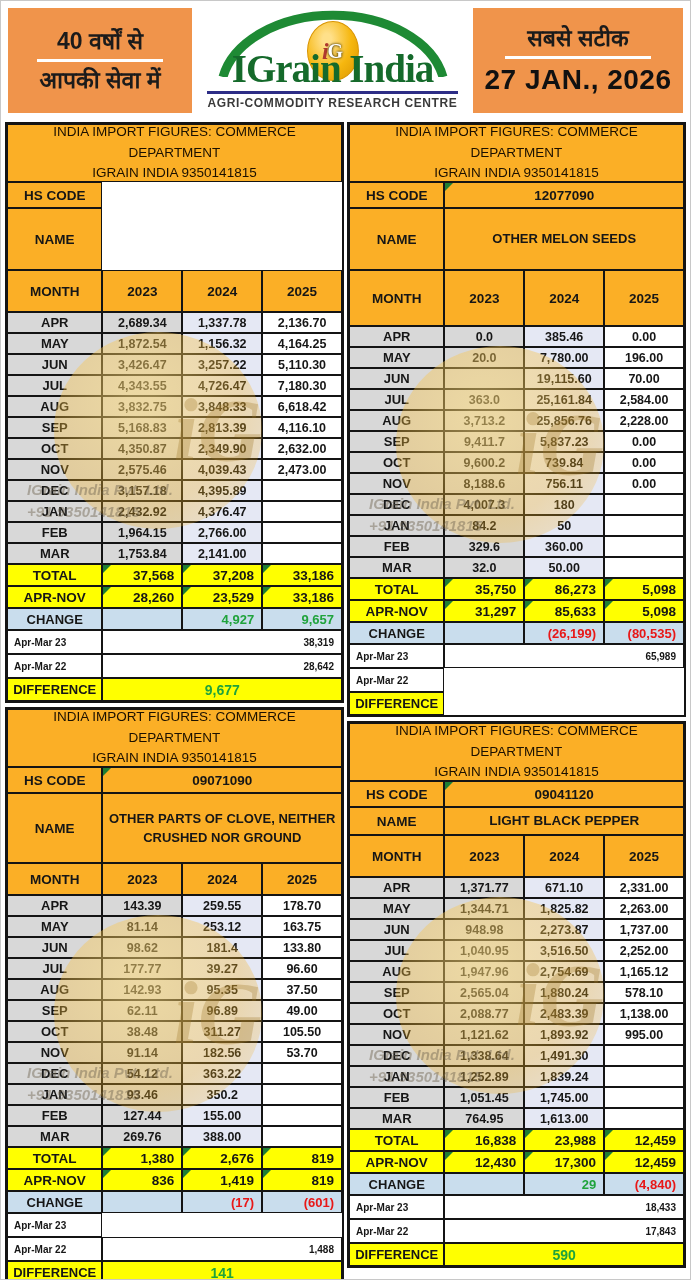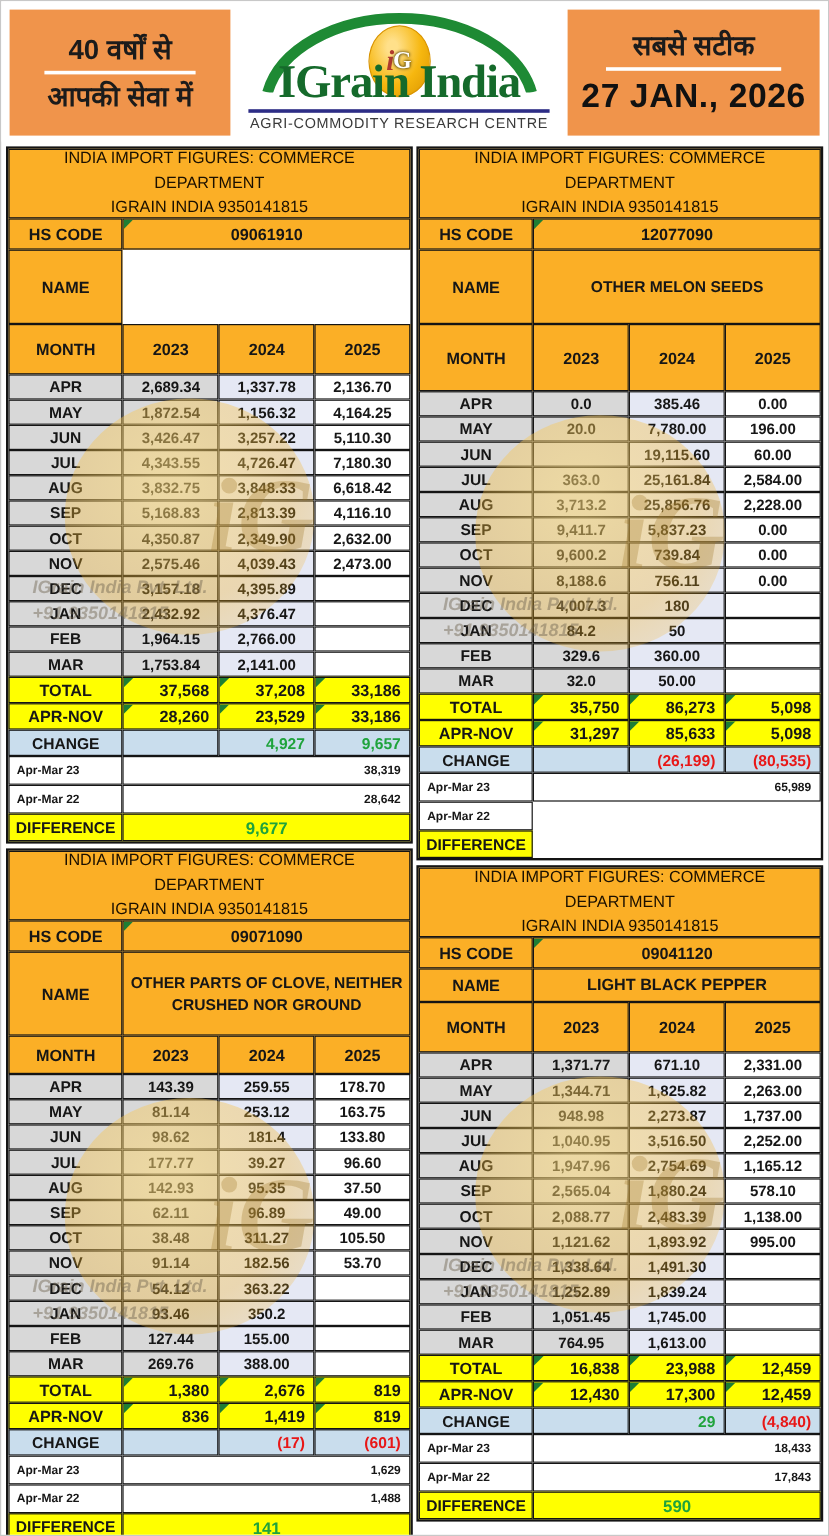--- a/index.html
+++ b/index.html
@@ -25,21 +25,21 @@
   .arch{position:absolute;top:1px;left:50%;transform:translateX(-50%)}
   .egg{position:absolute;top:13px;left:50%;transform:translateX(-50%);width:52px;height:60px;
        border-radius:50%;border:1px solid #D99400;
        background:radial-gradient(ellipse at 38% 30%,#FFE08A 10%,#F6B70F 55%,#D99400 100%);
        display:flex;align-items:center;justify-content:center;font-family:"Liberation Serif",serif;font-weight:bold}
   .egg .ei{color:#B03A2E;font-size:24px;font-style:italic;margin-right:-1px}
   .egg .eg{color:#fff;font-size:20px;text-shadow:0 0 3px #4d3b00,0 0 2px #4d3b00}
   .logo .lt{font-family:"Liberation Serif",serif;font-weight:bold;font-size:39px;
             color:var(--logo-green);line-height:1;letter-spacing:-1px;z-index:2}
   .logo .nline{width:95%;border-top:3px solid var(--navy);margin:3px 0 2px}
-  .logo .sub{font-size:12px;font-weight:normal;color:#3a3a3a;letter-spacing:.6px}
+  .logo .sub{font-size:12px;font-weight:bold;color:#3a3a3a;letter-spacing:.6px}
 
   
   .main{display:flex;gap:3px;padding:4px 4px 0}
   .col{flex:1;display:flex;flex-direction:column;gap:4px}
   .gtable{border:2px solid var(--border-dark);background:#fff}
   .cell{border:1px solid var(--border-dark);display:flex;align-items:center;justify-content:center;
         font-weight:bold;color:#161616;overflow:hidden;position:relative}
   .t-title{background:var(--amber);border:1px solid var(--border-dark);height:58px;
            display:flex;flex-direction:column;justify-content:center;text-align:center;
            font-weight:normal;font-size:13.5px;line-height:1.55;color:#1b1000}
@@ -117,21 +117,20 @@
 
 <div class="main">
   <div class="col">
     <div class="gtable" id="tbl0">
         <div class="t-title">
           <div>INDIA IMPORT FIGURES: COMMERCE DEPARTMENT</div>
           <div>IGRAIN INDIA 9350141815</div>
         </div>
         <div class="t-row two hs">
           <div class="cell">HS CODE</div>
-          <div class="cell tri">09061910</div>
         </div>
         <div class="t-row two namerow">
           <div class="cell">NAME</div>
         </div>
         <div class="t-row months">
           <div class="cell">MONTH</div>
           <div class="cell">2023</div>
           <div class="cell">2024</div>
           <div class="cell">2025</div>
         </div>
@@ -365,21 +364,20 @@
           <div class="cell tri num-right">819</div>
         </div>
         <div class="t-row chgrow">
           <div class="cell">CHANGE</div>
           <div class="cell num-right"></div>
           <div class="cell num-right neg">(17)</div>
           <div class="cell num-right neg">(601)</div>
         </div>
         <div class="t-row two amrow">
           <div class="cell lab">Apr-Mar 23</div>
-          <div class="cell num-right">1,629</div>
         </div>
         <div class="t-row two amrow">
           <div class="cell lab">Apr-Mar 22</div>
           <div class="cell num-right">1,488</div>
         </div>
         <div class="t-row two diffrow">
           <div class="cell">DIFFERENCE</div>
           <div class="cell dval">141</div>
         </div>
       </div>
@@ -423,21 +421,21 @@
           <div class="t-row drow">
             <div class="cell c0">MAY</div>
             <div class="cell c1">20.0</div>
             <div class="cell c2">7,780.00</div>
             <div class="cell c3">196.00</div>
           </div>
           <div class="t-row drow">
             <div class="cell c0">JUN</div>
             <div class="cell c1"></div>
             <div class="cell c2">19,115.60</div>
-            <div class="cell c3">60.00</div>
+            <div class="cell c3">70.00</div>
           </div>
           <div class="t-row drow">
             <div class="cell c0">JUL</div>
             <div class="cell c1">363.0</div>
             <div class="cell c2">25,161.84</div>
             <div class="cell c3">2,584.00</div>
           </div>
           <div class="t-row drow">
             <div class="cell c0">AUG</div>
             <div class="cell c1">3,713.2</div>

